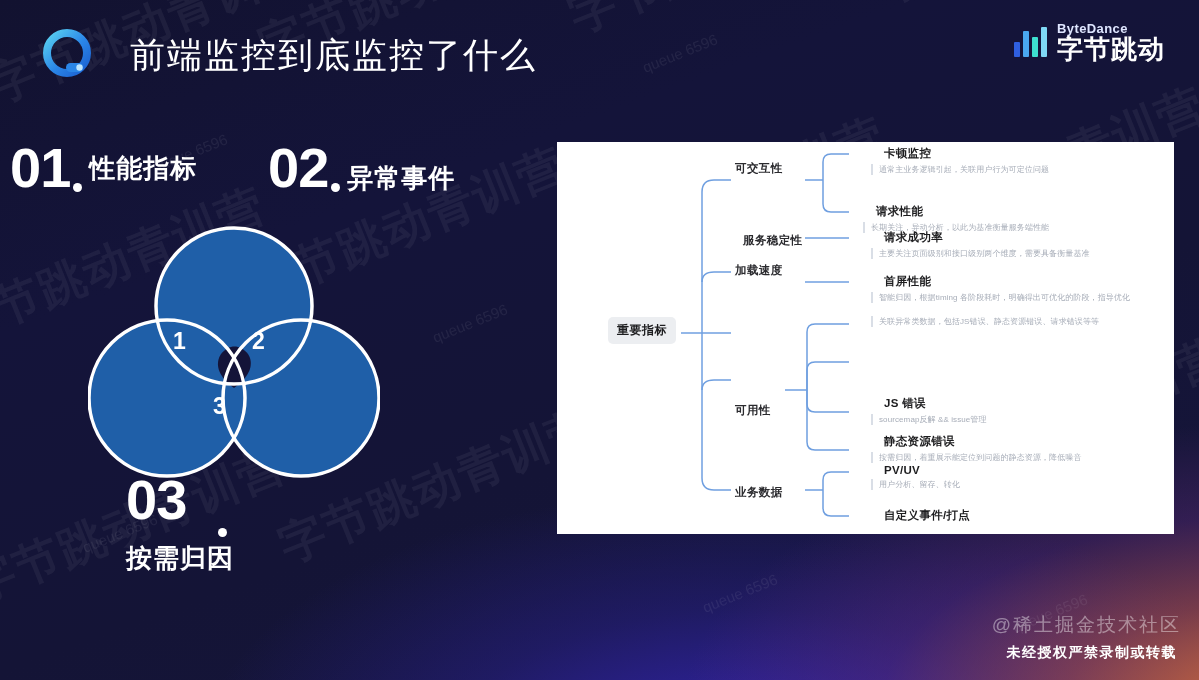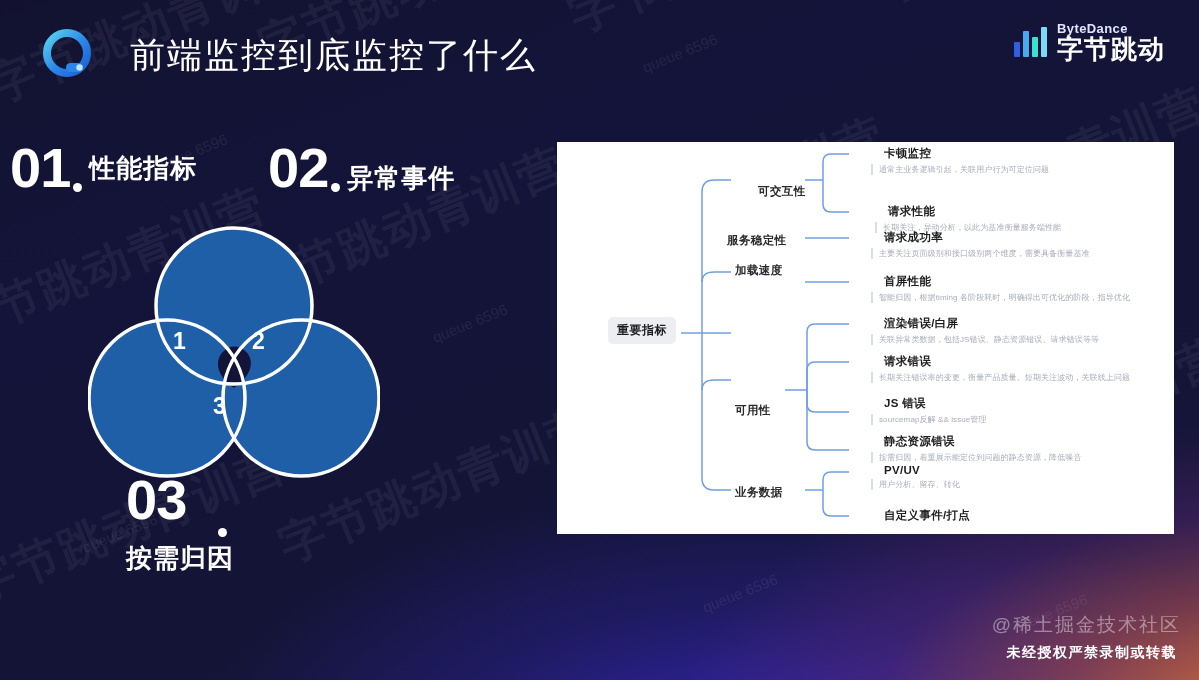--- a/index.html
+++ b/index.html
@@ -242,52 +242,47 @@
         <path d="M250 248 V300 q0 8 8 8 H292"></path>
 
         <path d="M248 348 H266"></path>
         <path d="M266 348 V338 q0-8 8-8 H292"></path>
         <path d="M266 348 V366 q0 8 8 8 H292"></path>
       </g>
     </svg>
 
     <div class="mm-root">重要指标</div>
 
-    <div class="mm-b1" style="left:178px; top:42px;margin-left:23px;">可交互性</div>
-    <div class="mm-b1" style="left:170px; top:91px;">服务稳定性</div>
+    <div class="mm-b1" style="left:178px; top:19px;">可交互性</div>
+    <div class="mm-b1" style="left:186px; top:91px;">服务稳定性</div>
     <div class="mm-b1" style="left:178px; top:121px;">加载速度</div>
     <div class="mm-b1" style="left:178px; top:261px;">可用性</div>
     <div class="mm-b1" style="left:178px; top:343px;">业务数据</div>
 
     <div class="mm-leaf" style="left:296px; top:4px;">
       <span class="lt">卡顿监控</span>
       <span class="ld">通常主业务逻辑引起，关联用户行为可定位问题</span>
     </div>
-    <div class="mm-leaf" style="left:300px; top:62px;">
+    <div class="mm-leaf" style="left:288px; top:62px;">
       <span class="lt">请求性能</span>
       <span class="ld">长期关注，异动分析，以此为基准衡量服务端性能</span>
     </div>
 
     <div class="mm-leaf" style="left:296px; top:88px;">
       <span class="lt">请求成功率</span>
       <span class="ld">主要关注页面级别和接口级别两个维度，需要具备衡量基准</span>
     </div>
 
     <div class="mm-leaf" style="left:296px; top:132px;">
       <span class="lt">首屏性能</span>
       <span class="ld">智能归因，根据timing 各阶段耗时，明确得出可优化的阶段，指导优化</span>
     </div>
 
     <div class="mm-leaf" style="left:296px; top:174px;">
-      <span class="lt">渲染错误/白屏</span>
       <span class="ld">关联异常类数据，包括JS错误、静态资源错误、请求错误等等</span>
-    </div>
-    <div class="mm-leaf" style="left:296px; top:212px;">
-      <span class="lt">请求错误</span>
-      <span class="ld">长期关注错误率的变更，衡量产品质量。短期关注波动，关联线上问题</span>
     </div>
     <div class="mm-leaf" style="left:296px; top:292px;">
       <span class="lt">静态资源错误</span>
       <span class="ld">按需归因，着重展示能定位到问题的静态资源，降低噪音</span>
     </div>
     <div class="mm-leaf" style="left:296px; top:254px;">
       <span class="lt">JS 错误</span>
       <span class="ld">sourcemap反解 &amp;&amp; issue管理</span>
     </div>
 

